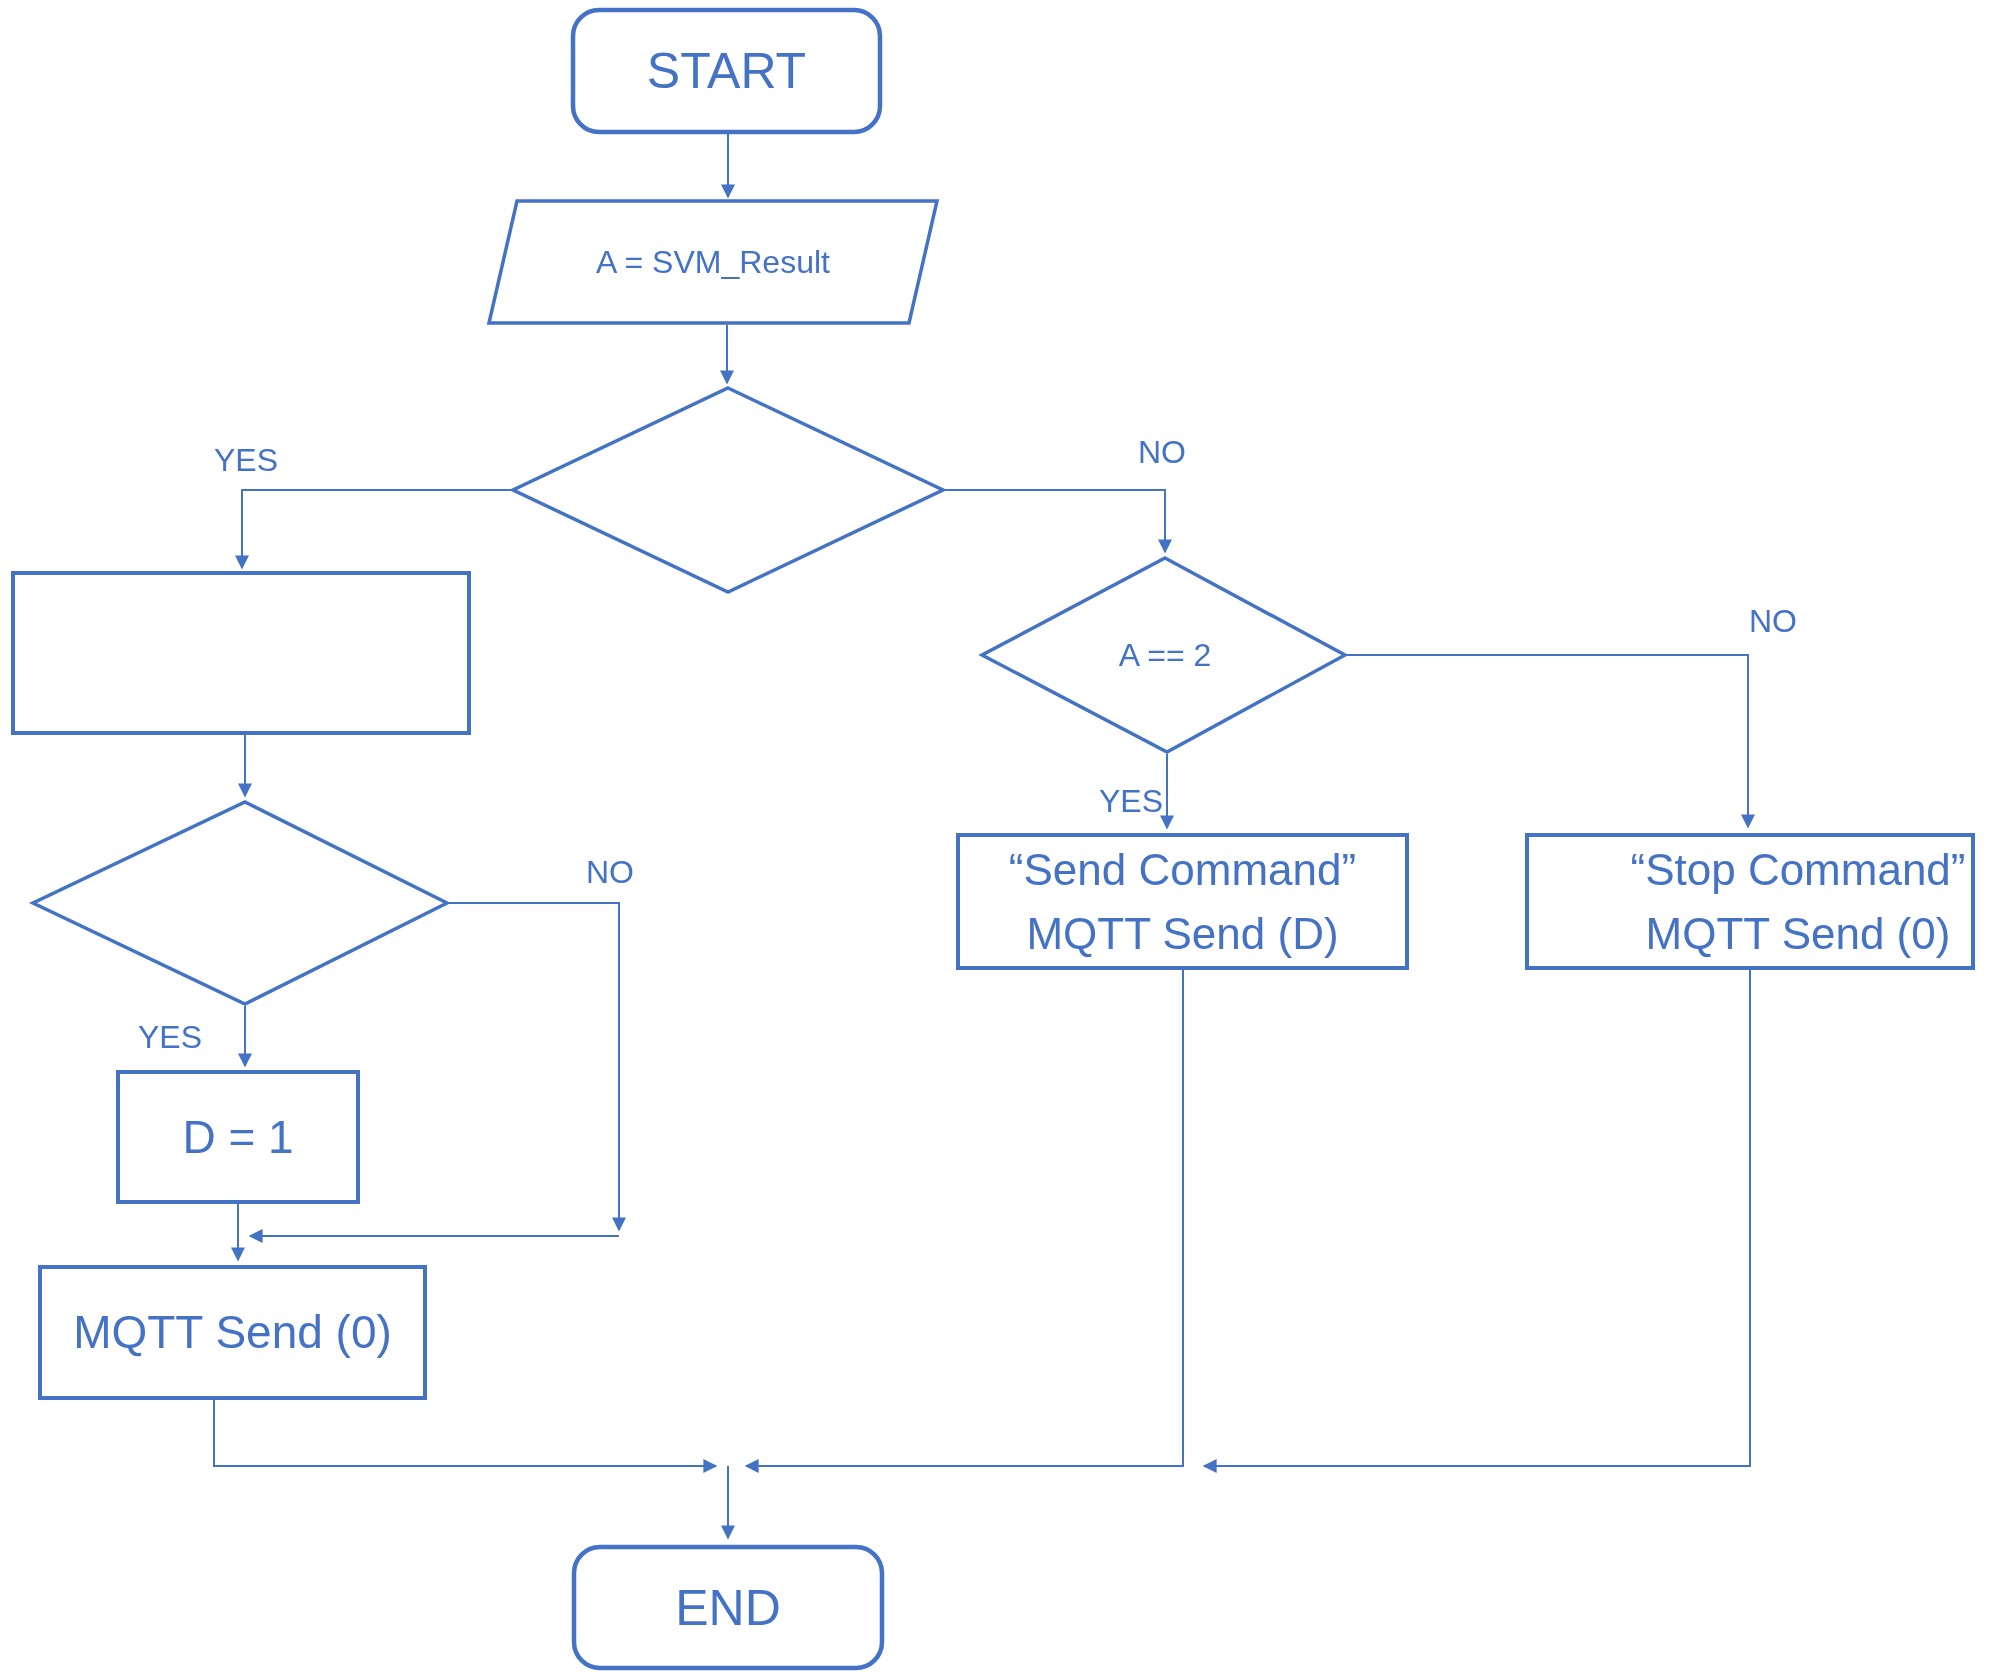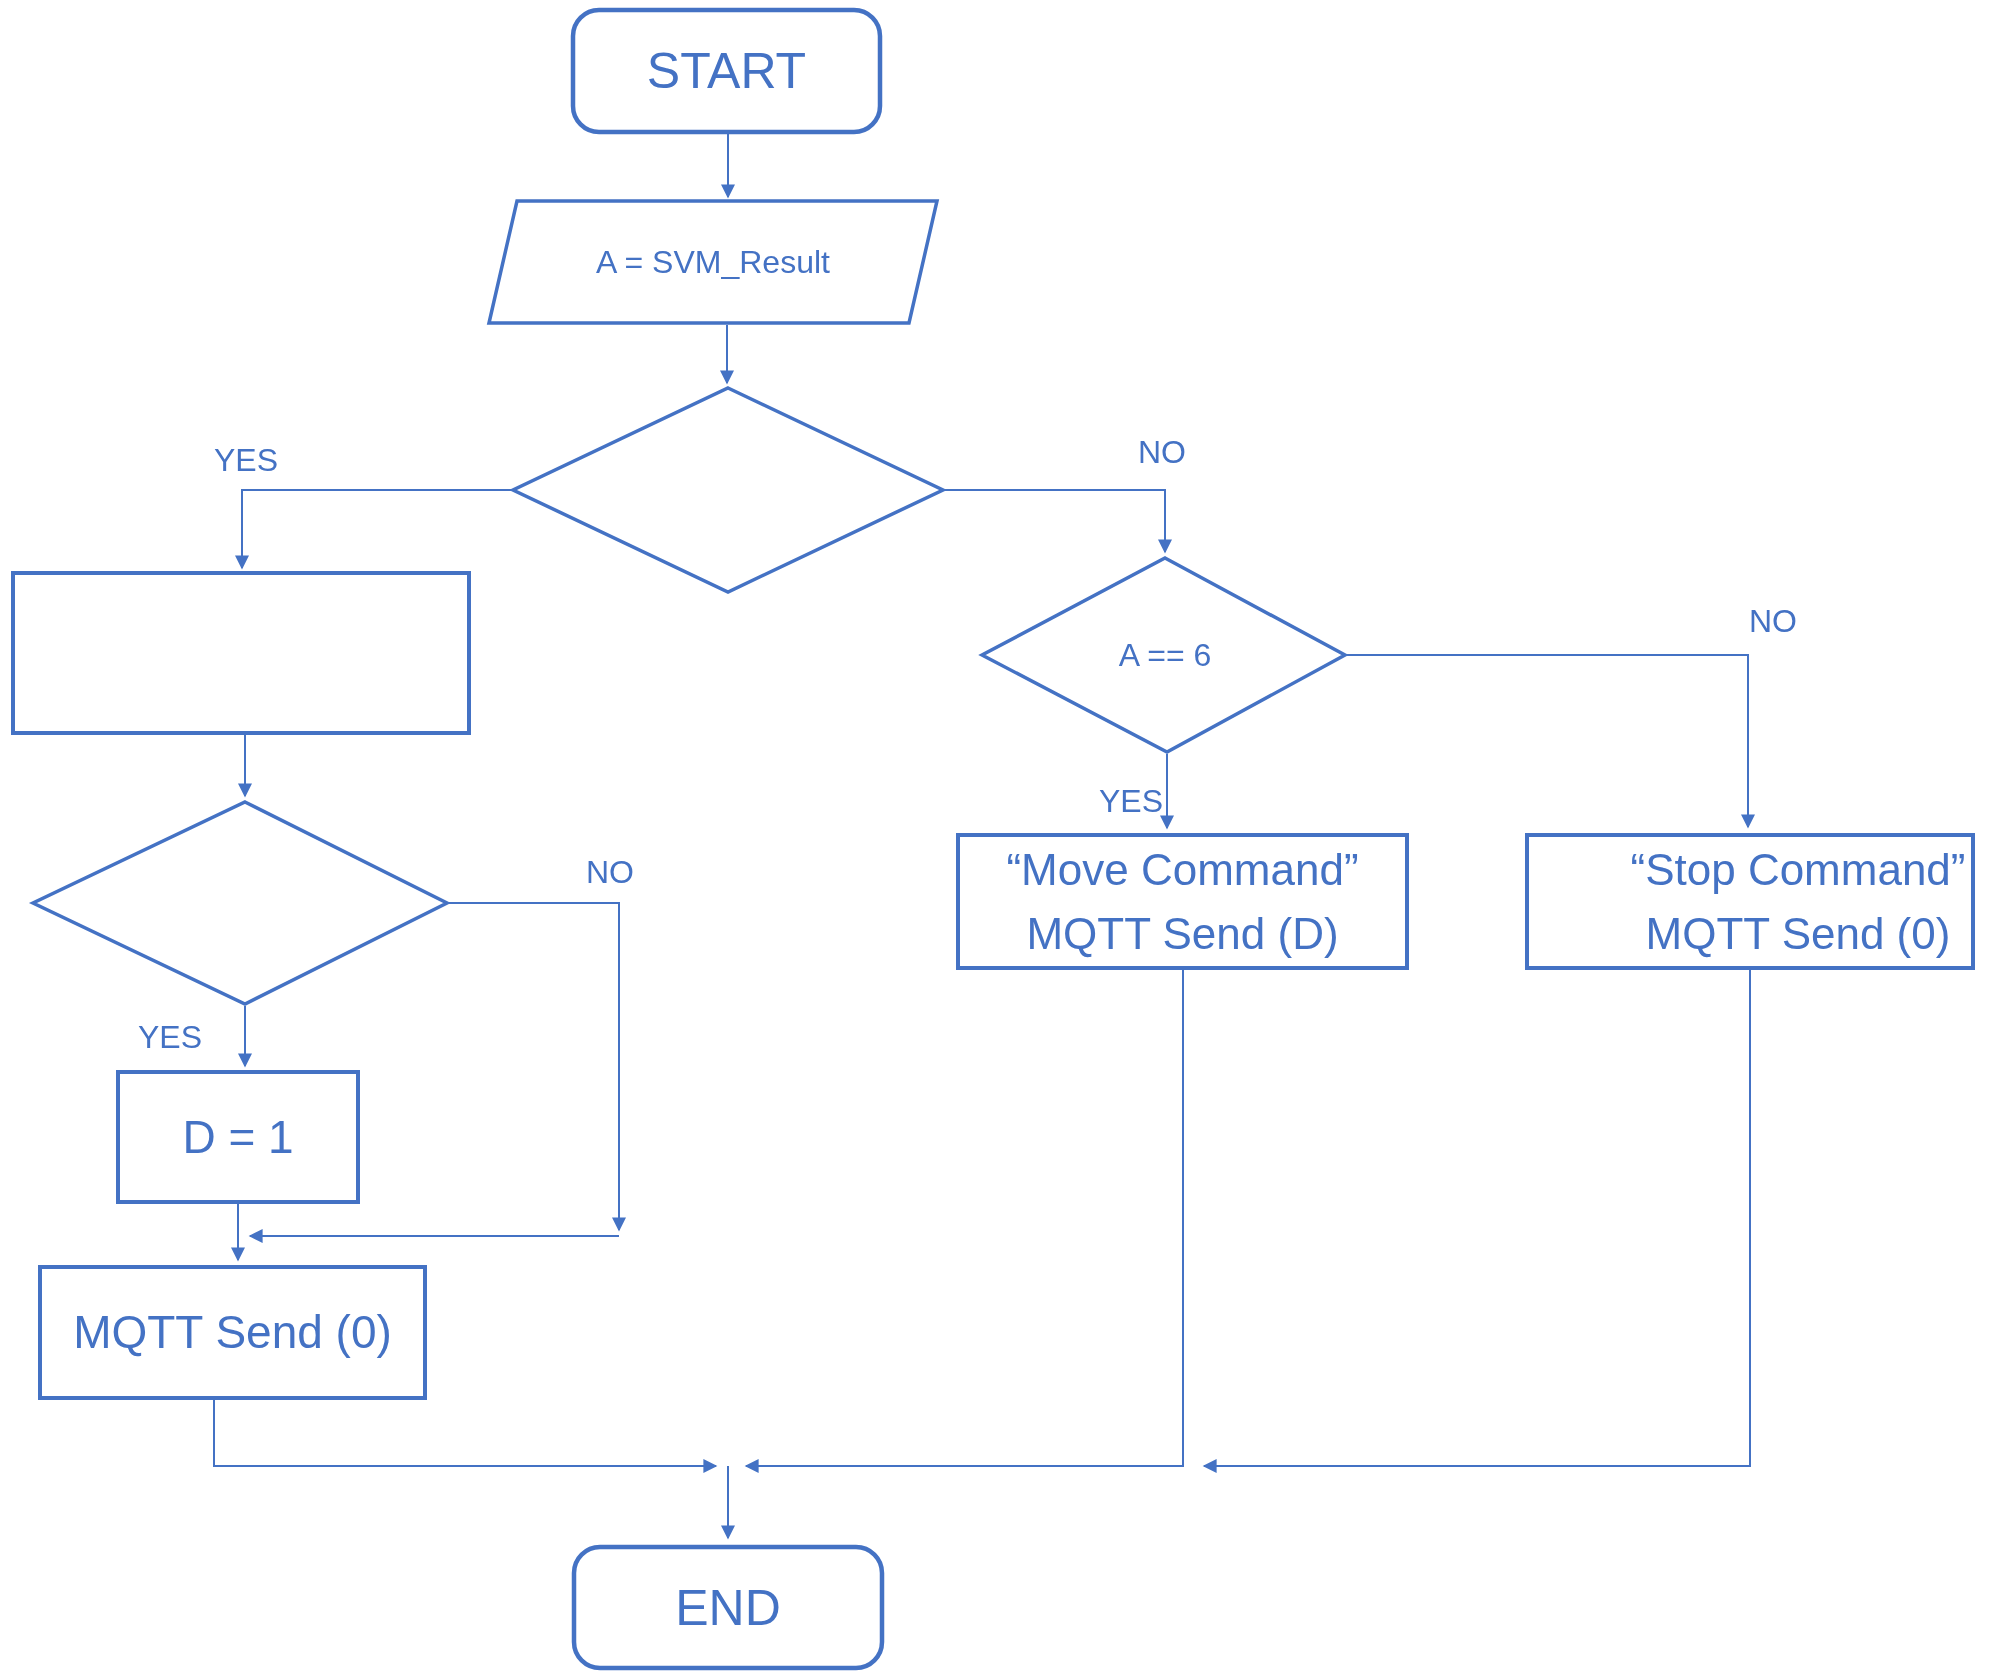--- a/index.html
+++ b/index.html
@@ -97,28 +97,28 @@
 
 
   <div class="lbl fs-48" style="left:550px; top:845px; width:120px; height:54px;">NO</div>
 
   <div class="lbl fs-48" style="left:110px; top:1010px; width:120px; height:54px;">YES</div>
 
   <div class="lbl fs-46" style="left:118px; top:1072px; width:240px; height:130px;">D = 1</div>
 
   <div class="lbl fs-46" style="left:40px; top:1267px; width:385px; height:131px;">MQTT Send (0)</div>
 
-  <div class="lbl fs-48" style="left:982px; top:558px; width:366px; height:194px;">A == 6</div>
+  <div class="lbl fs-48" style="left:982px; top:558px; width:366px; height:194px;">A == 2</div>
 
   <div class="lbl fs-48" style="left:1071px; top:774px; width:120px; height:54px;">YES</div>
 
   <div class="lbl fs-48" style="left:1713px; top:594px; width:120px; height:54px;">NO</div>
 
   <div class="lbl two-line fs-44" style="left:958px; top:835px; width:449px; height:133px;">
-    <span>“Move Command”</span>
+    <span>“Send Command”</span>
     <span>MQTT Send (D)</span>
   </div>
 
   <div class="lbl two-line fs-44" style="left:1575px; top:835px; width:446px; height:133px;">
     <span>“Stop Command”</span>
     <span>MQTT Send (0)</span>
   </div>
 
   <div class="lbl fs-50" style="left:574px; top:1547px; width:308px; height:121px;">END</div>
 

